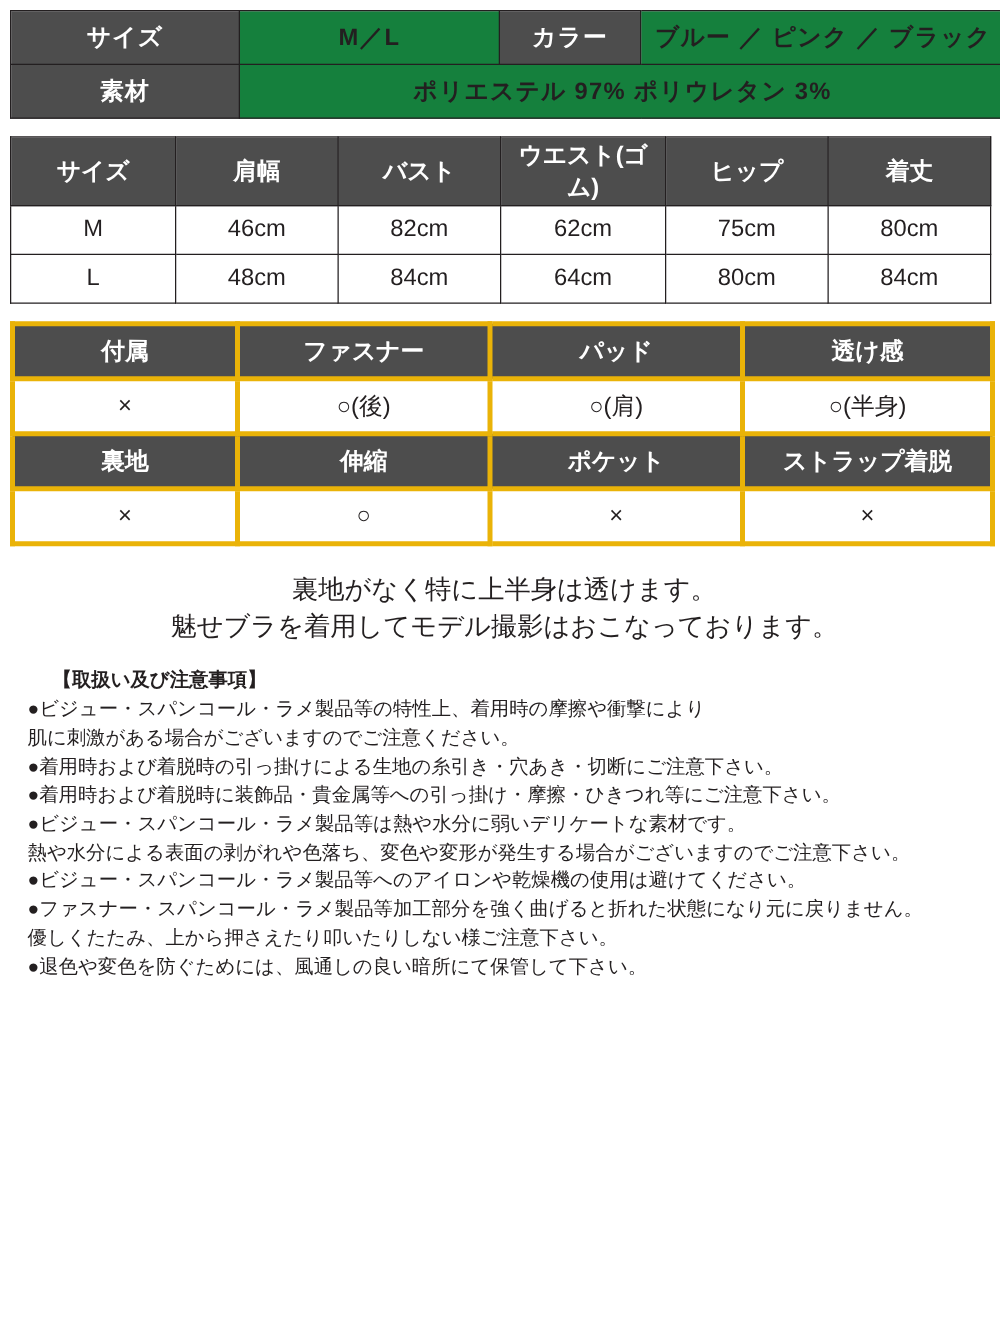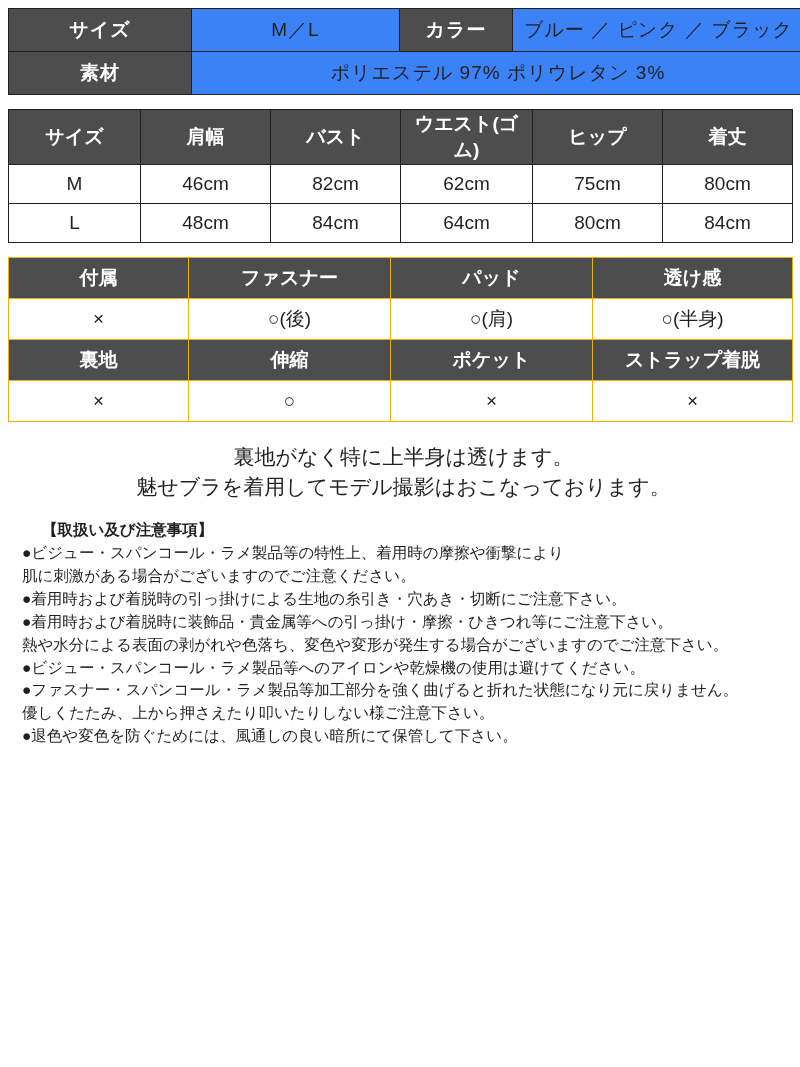--- a/index.html
+++ b/index.html
@@ -36,22 +36,23 @@
     vertical-align: middle;
     font-size: 19px;
     letter-spacing: 1px;
   }
   .hdr {
     background: #4d4d4d;
     color: #ffffff;
     font-weight: bold;
   }
   .val {
-    background: #3b82f6;
-    color: #231f20;
+    background: #15803d;
+    color: #231f20;
+    font-weight: bold;
   }
 
   
   .size-table {
     margin-top: 14px;
   }
   .size-table td {
     border: 1px solid #231f20;
     height: 36px;
     text-align: center;
@@ -63,21 +64,21 @@
     color: #ffffff;
     font-weight: bold;
     height: 38px;
   }
 
   
   .feature-table {
     margin-top: 14px;
   }
   .feature-table td {
-    border: 1px solid #eab308;
+    border: 4px solid #eab308;
     height: 38px;
     text-align: center;
     vertical-align: middle;
     font-size: 19px;
   }
   .feature-table td.fhdr {
     background: #4d4d4d;
     color: #ffffff;
     font-weight: bold;
   }
@@ -200,20 +201,21 @@
     <div>裏地がなく特に上半身は透けます。</div>
     <div>魅せブラを着用してモデル撮影はおこなっております。</div>
   </div>
 
   <div class="care">
     <p class="care-title">【取扱い及び注意事項】</p>
     <p>●ビジュー・スパンコール・ラメ製品等の特性上、着用時の摩擦や衝撃により</p>
     <p>肌に刺激がある場合がございますのでご注意ください。</p>
     <p>●着用時および着脱時の引っ掛けによる生地の糸引き・穴あき・切断にご注意下さい。</p>
     <p>●着用時および着脱時に装飾品・貴金属等への引っ掛け・摩擦・ひきつれ等にご注意下さい。</p>
+    <p>●ビジュー・スパンコール・ラメ製品等は熱や水分に弱いデリケートな素材です。</p>
     <p>熱や水分による表面の剥がれや色落ち、変色や変形が発生する場合がございますのでご注意下さい。</p>
     <p>●ビジュー・スパンコール・ラメ製品等へのアイロンや乾燥機の使用は避けてください。</p>
     <p>●ファスナー・スパンコール・ラメ製品等加工部分を強く曲げると折れた状態になり元に戻りません。</p>
     <p>優しくたたみ、上から押さえたり叩いたりしない様ご注意下さい。</p>
     <p>●退色や変色を防ぐためには、風通しの良い暗所にて保管して下さい。</p>
   </div>
 
 </div>
 
 </body></html>

